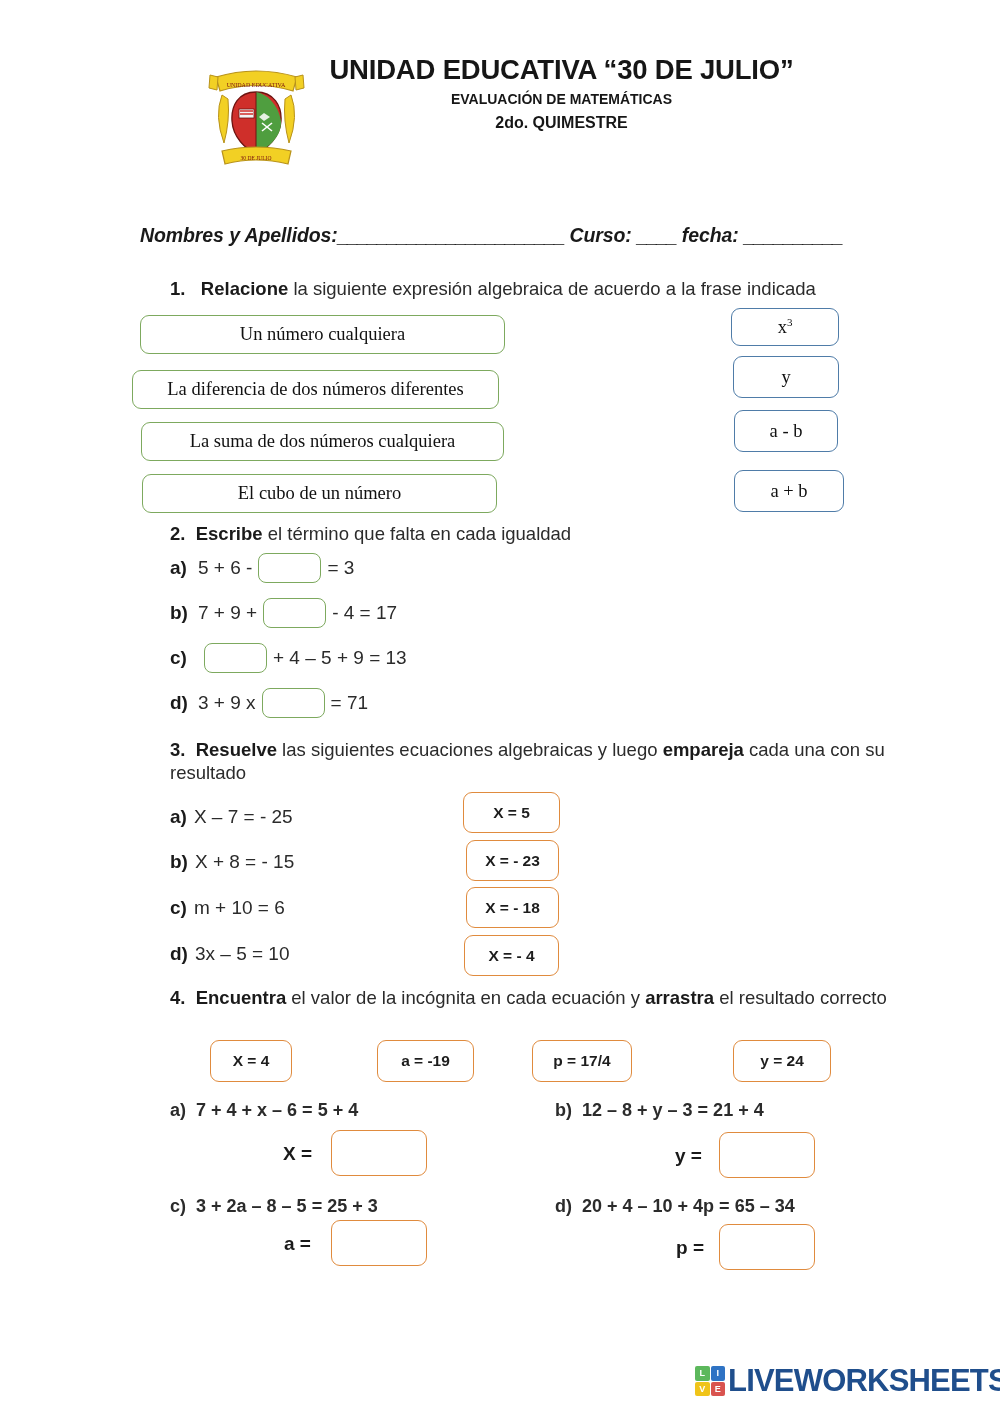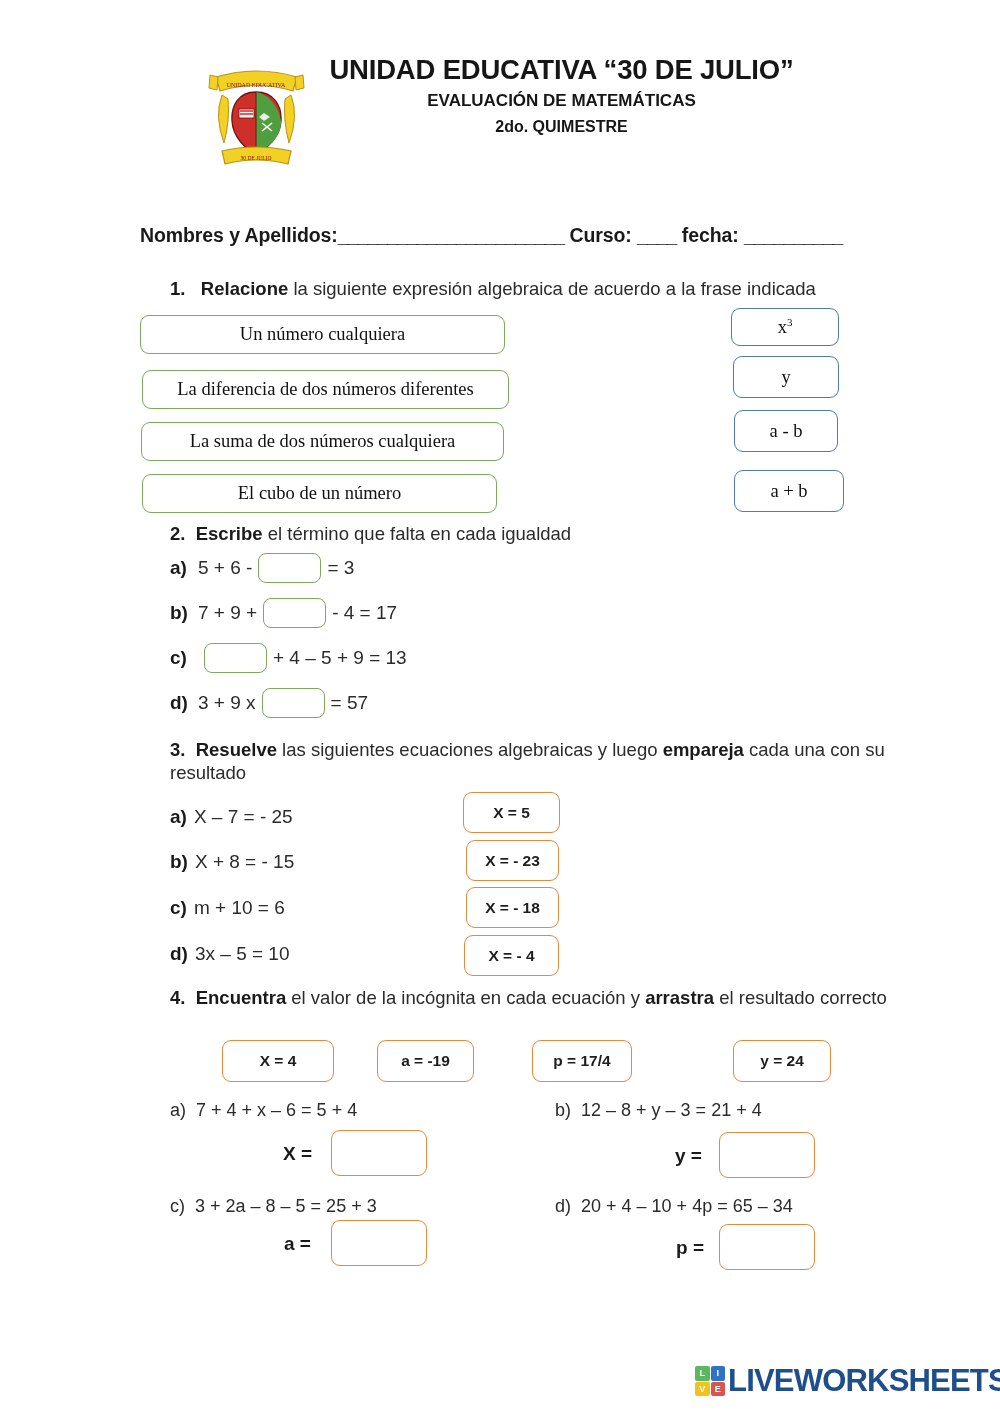--- a/index.html
+++ b/index.html
@@ -35,21 +35,21 @@
   .title-block { width: 470px; text-align: center; }
   .school-title {
     font-size: 27.5px;
     font-weight: 700;
     letter-spacing: -0.2px;
     line-height: 1.1;
     white-space: nowrap;
     color: #161616;
   }
   .subtitle-1 {
-    font-size: 17px;
+    font-size: 14px;
     font-weight: 700;
     margin-top: 6px;
     color: #161616;
   }
   .subtitle-2 {
     font-size: 16px;
     font-weight: 700;
     margin-top: 7px;
     color: #161616;
   }
@@ -57,20 +57,21 @@
   
   .name-line {
     position: absolute;
     top: 224px;
     left: 140px;
     width: 800px;
     font-size: 19.5px;
     font-weight: 700;
     letter-spacing: -0.1px;
     white-space: nowrap;
+    font-style: italic;
   }
   .blank { letter-spacing: -1px; }
 
   
   .q-head {
     position: absolute;
     font-size: 18.5px;
     line-height: 1.25;
     color: #2b2b2b;
     font-weight: 400;
@@ -142,20 +143,21 @@
     white-space: nowrap;
   }
   .eq3 .lbl { font-weight: 700; color: #1a1a1a; margin-right: 7px; }
 
   
   .eq4 {
     position: absolute;
     font-size: 18px;
     color: #2b2b2b;
     white-space: nowrap;
+    font-weight: bold;
   }
   .ans-label {
     position: absolute;
     font-size: 19px;
     font-weight: 700;
     color: #1a1a1a;
   }
   .ans-box {
     position: absolute;
     width: 96px;
@@ -243,21 +245,21 @@
 </div>
 
 <div class="q-head" style="left:170px; top:277px; width:790px;">
   <span class="q-num">1.</span>
   &nbsp;&nbsp;<b>Relacione</b><span> la siguiente expresión algebraica de acuerdo a la frase indicada</span>
 </div>
 
 <div class="box box-green" style="left:140px; top:315px; width:365px; height:39px;">
   <span class="serif-txt">Un número cualquiera</span>
 </div>
-<div class="box box-green" style="left:142px; top:370px; width:367px; height:39px;">
+<div class="box box-green" style="left:132px; top:370px; width:367px; height:39px;">
   <span class="serif-txt">La diferencia de dos números diferentes</span>
 </div>
 <div class="box box-green" style="left:141px; top:422px; width:363px; height:39px;">
   <span class="serif-txt">La suma de dos números cualquiera</span>
 </div>
 <div class="box box-green" style="left:142px; top:474px; width:355px; height:39px;border-radius:9px;">
   <span class="serif-txt">El cubo de un número</span>
 </div>
 
 <div class="box box-blue" style="left:731px; top:308px; width:108px; height:38px;">
@@ -295,21 +297,21 @@
 <div class="eq-row" style="left:170px; top:643px;">
   <span class="eq-label">c)</span>
   <span class="inline-input"></span>
   <span>+ 4 – 5 + 9 = 13</span>
 </div>
 
 <div class="eq-row" style="left:170px; top:688px;">
   <span class="eq-label">d)</span>
   <span>3 + 9 x</span>
   <span class="inline-input"></span>
-  <span>= 57</span>
+  <span>= 71</span>
 </div>
 
 <div class="q-head" style="left:170px; top:738px; width:780px;">
   <span class="q-num">3.</span>
   &nbsp;<b>Resuelve</b><span> las siguientes ecuaciones algebraicas y luego </span><b>empareja</b><span> cada una con su resultado</span>
 </div>
 
 <div class="eq3" style="left:170px; top:806px;">
   <span class="lbl">a)</span><span>X – 7 = - 25</span>
 </div>
@@ -334,21 +336,21 @@
 </div>
 <div class="box box-orange" style="left:464px; top:935px; width:95px; height:41px;">
   <span class="sans-small">X = - 4</span>
 </div>
 
 <div class="q-head" style="left:170px; top:986px; width:790px;">
   <span class="q-num">4.</span>
   &nbsp;<b>Encuentra</b><span> el valor de la incógnita en cada ecuación y </span><b>arrastra</b><span> el resultado correcto</span>
 </div>
 
-<div class="box box-orange" style="left:222px; top:1040px; width:112px; height:42px;">
+<div class="box box-orange" style="left:210px; top:1040px; width:82px; height:42px;">
   <span class="sans-small">X = 4</span>
 </div>
 <div class="box box-orange" style="left:377px; top:1040px; width:97px; height:42px;">
   <span class="sans-small">a = -19</span>
 </div>
 <div class="box box-orange" style="left:532px; top:1040px; width:100px; height:42px;">
   <span class="sans-small">p = 17/4</span>
 </div>
 <div class="box box-orange" style="left:733px; top:1040px; width:98px; height:42px;">
   <span class="sans-small">y = 24</span>

